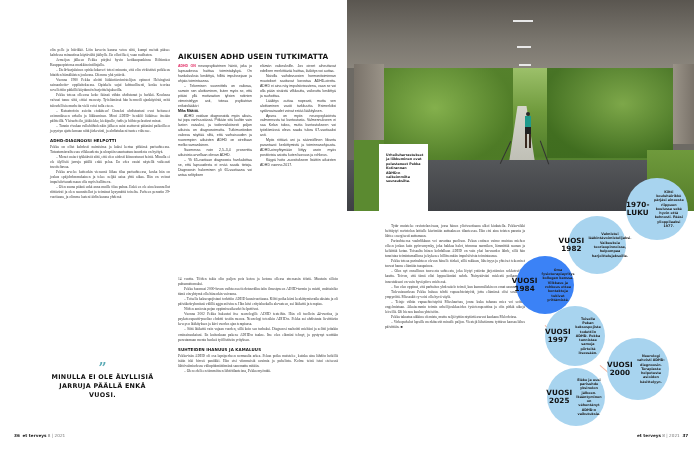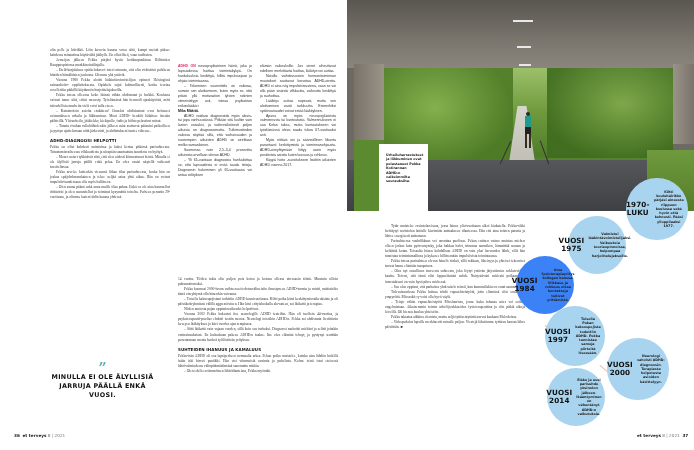--- a/index.html
+++ b/index.html
@@ -63,20 +63,21 @@
       <p><span>Pekka toteaa olleensa koko ikänsä vähän ahdistunut ja herkkä. Koulussa vaivasi tunne siitä, ettäei menesty. Työelämässä hän hermoili ajankäytöstä, mitä taloudellisia murheita vielä voisi tulla eteen.</span></p>
       <p><span>– Katastrofoin asioita etukäteen! Onneksi ahdistustani ovat hoitaneet enimmäkseen urheilu ja liikkuminen. Moni ADHD- henkilö lääkitsee itseään päihteillä. Yleisurheilu, jääkiekko, kiekipallo, fudis ja hiihto pelastivat minut.</span></p>
       <p><span>– Tunnin rivakan rullahiihtolenkin jälkeen asiat asettuvat päässäni paikoilleen ja pystyn ajattelemaan niitä järkevästi, ja ahdistukseni tuntee vähenee.</span></p>
       <div class="h-sub">ADHD-DIAGNOOSI HELPOTTI</div>
       <p class="noind"><span>Pekka on ollut kahdesti naimisissa ja kaksi kertaa pitkässä parisuhteessa. Tutustumisvaiheessa vilkkaudesta ja ulospäin suuntautuneisuudesta on hyötyä.</span></p>
       <p><span>– Monet naiset tykkäävät siitä, että olen aidosti kiinnostunut heistä. Minulla ei ole älyllisiä jarruja päällä enkä pelaa. En edes osaisi näytellä vaikeasti tavoiteltavaa.</span></p>
       <p><span>Pekka arvelee kuitenkin vienensä liikaa tilaa parisuhteessa, koska hän on joskus epäjohdonmukainen ja tekee neljää asiaa yhtä aikaa. Hän on voinut impulsiivisuudessaan olla myös hallitseva.</span></p>
       <p><span>– Olen suuna päänä enkä anna muille tilaa puhua. Enkä en ole aina kuunnellut riittävästi ja olen suunnitellut ja toiminut kysymättä toiselta. Perheen perustin 29-vuotiaana, ja olimme lasteni äidin kanssa yhdessä</span></p>
     </div>
 
+  <div class="box-title">AIKUISEN ADHD USEIN TUTKIMATTA</div>
   <div class="col sans" id="boxa" style="left:178px; top:64px; width:74px;"><p class="noind"><span class="lead">ADHD ON</span><span> neuropsykiatrinen häiriö, joka jo lapsuudessa haittaa toimintakykyä. On hankaluuksia keskittyä, hillitä impulssejaan ja ohjata toimintaansa.</span></p><p><span>– Tekemisen suunnittelu on vaikeaa, samoin sen aloittaminen, kuten myös se, että pitäisi yllä motivaation tylsien rutiinien viimeistelyyn asti, toteaa psykiatrian erikoislääkäri</span></p><p class="noind bold" style="font-weight: bold; display: inline;"><span>Mika Määttä.</span></p><p><span>ADHD voidaan diagnosoida myös aikuis- tai jopa vanhuusiässä. Pitkään sitä luultiin vain lasten vaivaksi, ja todennäköisesti paljon aikuisia on diagnosoimatta. Tutkimustiedon valossa näyttää siltä, että varhaisuuden ja nuorempien aikuisten ADHD on oireiltaan melko samanlainen.</span></p><p><span>Suomessa noin 2,5–3,4 prosenttia aikuisista arvellaan olevan ADHD.</span></p><p><span>– Yli 65-vuotiaan diagnoosia hankaloittaa se, että lapsuudesta ei enää saada tietoja. Diagnoosin hakeminen yli 65-vuotiaana voi antaa selityksen</span></p></div>
   <div class="col sans" id="boxb" style="left:260px; top:64px; width:76px;">
       <p class="noind"><span>elämän vaikeuksille. Jos oireet aiheuttavat edelleen merkittävää haittaa, lääkitys voi auttaa.</span></p>
       <p><span>Naisilla vaihdevuosien hormonitoiminnan muutokset saattavat korostaa ADHD-oireita. ADHD ei aina näy impulsiivisuutena, vaan se voi olla pään sisäistä vilkkautta, vaikeutta keskittyä ja rauhoittua.</span></p>
       <p><span>Lääkitys auttaa nopeasti, mutta sen aloittaminen vaatii tarkkuutta. Esimerkiksi sydänsairaudet voivat estää lääkityksen.</span></p>
       <p><span>Apuna on myös neuropsykiatrista valmennusta tai kuntoutusta. Valmennukseen ei saa Kelan tukea, mutta kuntoutukseen voi työelämässä oleva saada tukea 67-vuotiaaksi asti.</span></p>
       <p><span>Myös riittävä uni ja säännöllinen liikunta parantavat keskittymistä ja toiminnanohjausta. ADHD-oireyhtymään liittyy usein myös positiivisia asioita kuten luovuus ja rohkeus.</span></p>
       <p><span>Käypä hoito -suositukseen lisättiin aikuisten ADHD vuonna 2017.</span></p>
     </div>
 
@@ -148,36 +149,36 @@
 <div class="connector" style="left:545px; top:325px; width:16px; transform:rotate(40deg);"></div>
 <div class="connector" style="left:600px; top:365px; width:16px; transform:rotate(40deg);"></div>
 <div class="connector" style="left:590px; top:395px; width:18px; transform:rotate(140deg);"></div>
 
 <div id="timeline">
     <div class="bubble" style="left: 626px; top: 178px; width: 62px; height: 62px; background: rgb(168, 212, 239);">
       <div class="yr">1970-LUKU</div>
       <div class="tx">Kiltti kouluhäirikkö pärjäsi aineesta riippuen koulussa sekä hyvin että kehnosti. Pääsi ylioppilaaksi 1977.</div>
     </div>
     <div class="bubble" style="left: 568px; top: 216px; width: 58px; height: 58px; background: rgb(168, 212, 239);">
-      <div class="yr">VUOSI 1975</div>
+      <div class="yr">VUOSI 1982</div>
       <div class="tx">Valmistui lääkintävoimistelijaksi. Vaikeuksia teoriaopinnoissa, helpompaa harjoittelujaksoilla.</div>
     </div>
     <div class="bubble" style="left: 516px; top: 256px; width: 58px; height: 58px; background: #3b82f6;">
       <div class="yr">VUOSI 1984</div>
       <div class="tx">Oma fysioterapiayritys kollegan kanssa. Vilkkaus ja rohkeus ottaa kontakteja tukivat yrittämistä.</div>
     </div>
     <div class="bubble" style="left: 545px; top: 306px; width: 60px; height: 60px; background: rgb(168, 212, 239);">
       <div class="yr">VUOSI 1997</div>
       <div class="tx">Toisella Pekan kaksospojista todettiin ADHD. Pekka tunnistaa samoja piirteitä itsessään.</div>
     </div>
     <div class="bubble" style="left: 607px; top: 338px; width: 62px; height: 62px; background: rgb(168, 212, 239);">
       <div class="yr">VUOSI 2000</div>
       <div class="tx">Neurologi vahvisti ADHD-diagnoosin. Terapiasta helpotusta asioiden käsittelyyn.</div>
     </div>
     <div class="bubble" style="left: 547px; top: 368px; width: 58px; height: 58px; background: rgb(168, 212, 239);">
-      <div class="yr">VUOSI 2014</div>
+      <div class="yr">VUOSI 2025</div>
       <div class="tx">Eläke ja uusi parisuhde yksinolon jälkeen. Ikääntyminen on vähentänyt ADHD:n vaikutuksia.</div>
     </div>
   </div>
 
 <div class="folio" style="left:637px;">
   <b>et terveys</b> <span class="issue">8 | 2021</span>&nbsp;&nbsp;<b>37</b>
 </div>
 
 </body></html>

